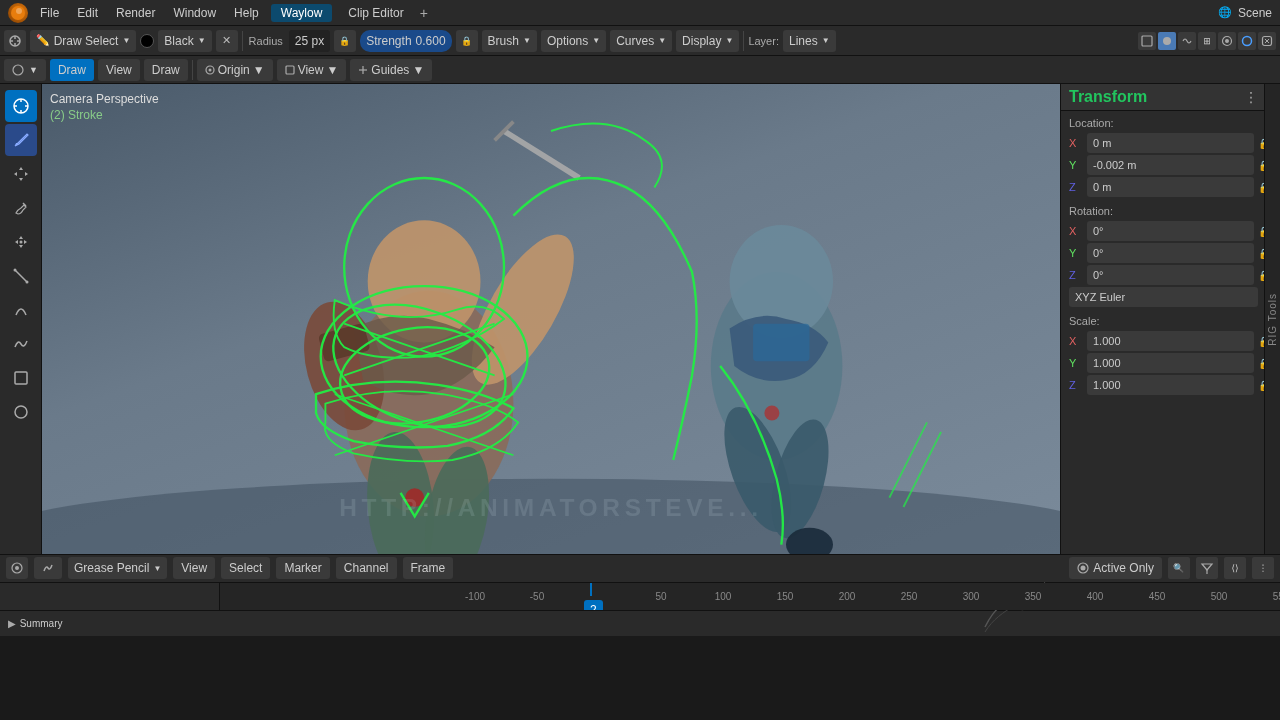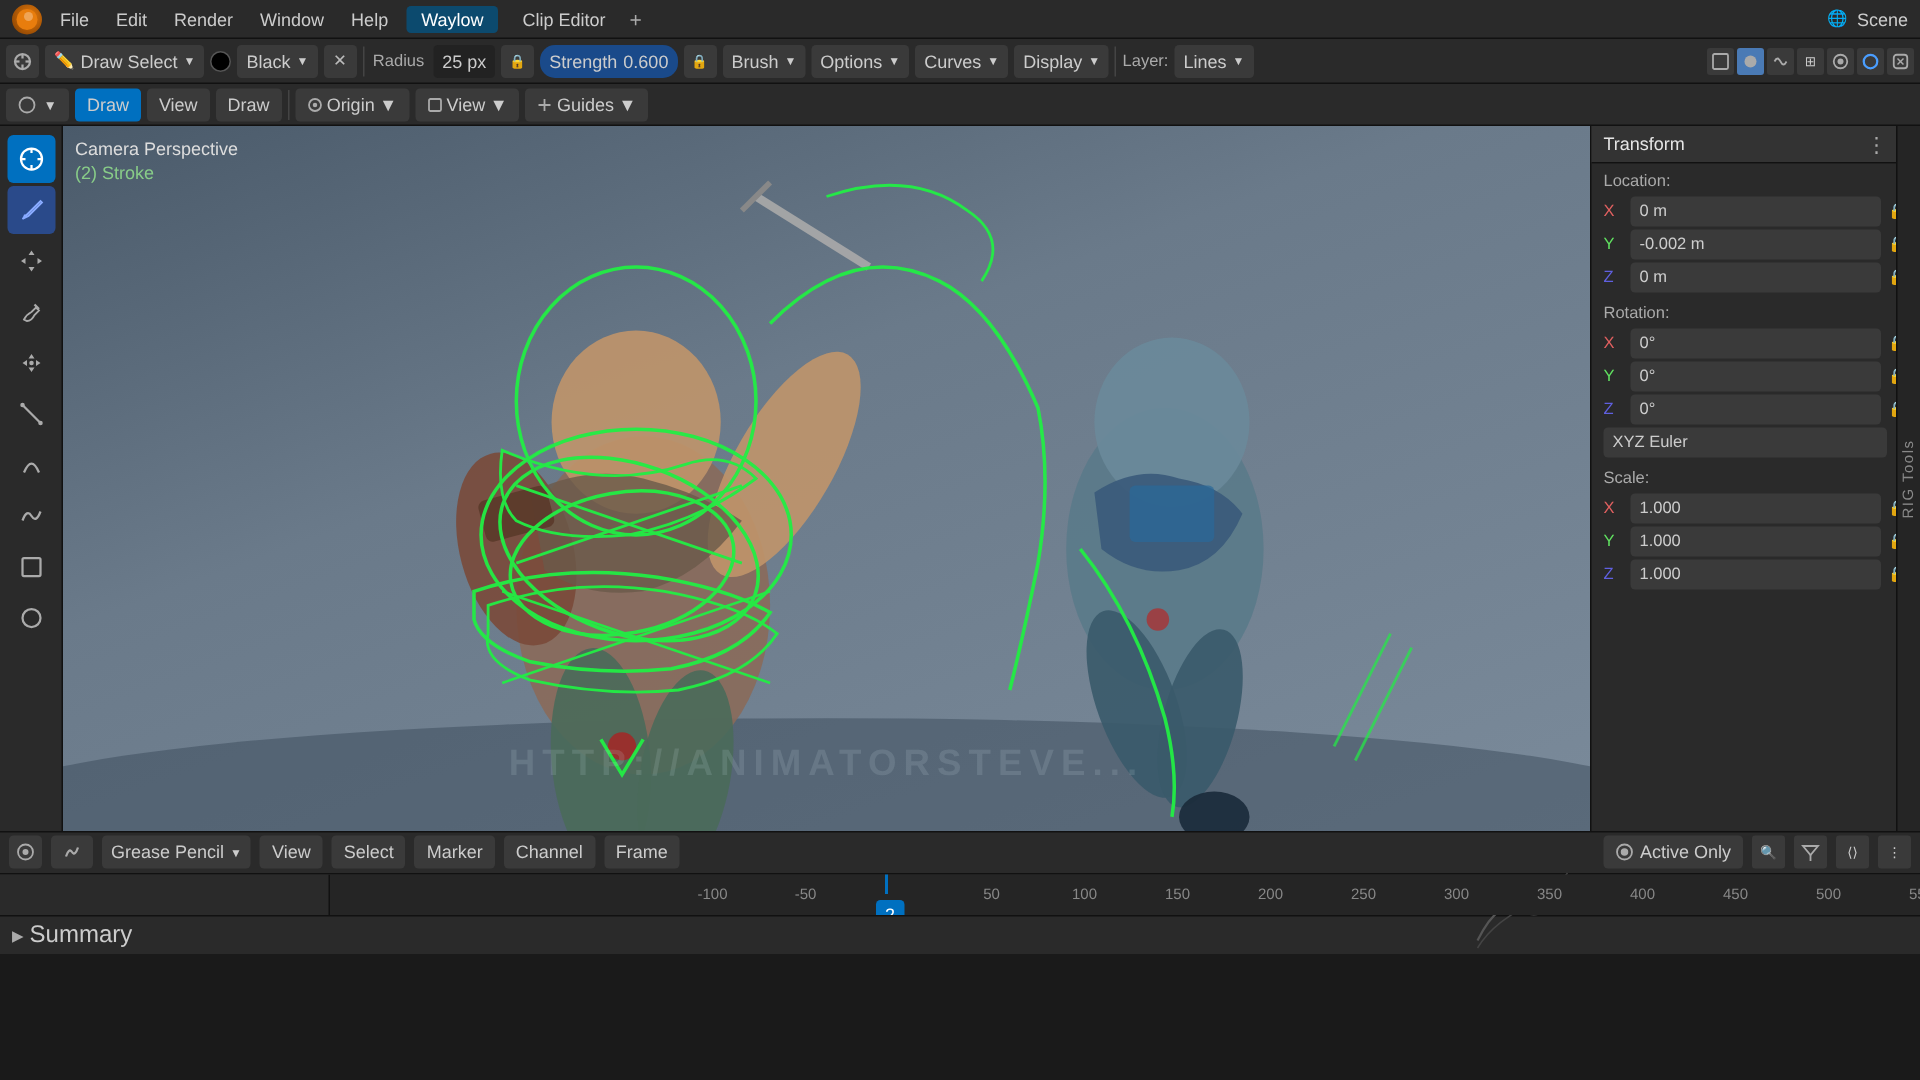--- a/index.html
+++ b/index.html
@@ -205,21 +205,21 @@
       flex-direction: column;
     }
     .transform-header {
       display: flex;
       align-items: center;
       justify-content: space-between;
       background: #333;
       padding: 4px 8px;
       border-bottom: 1px solid #111;
     }
-    .transform-title { font-size: 12px; color: #e5e5e5; font-weight: normal; }
+    .transform-title { font-size: 16px; color: #22c55e; font-weight: bold; }
     .transform-body { padding: 6px 8px; }
     .prop-section { margin-bottom: 8px; }
     .prop-label { font-size: 11px; color: #aaa; margin-bottom: 4px; }
     .prop-row {
       display: flex;
       align-items: center;
       margin-bottom: 2px;
       gap: 4px;
     }
     .axis-label {
@@ -341,21 +341,21 @@
       align-items: center;
       padding: 0 8px;
     }
     .summary-item {
       display: flex;
       align-items: center;
       gap: 4px;
       cursor: pointer;
     }
     .summary-triangle { font-size: 10px; color: #aaa; }
-    .summary-label { font-size: 16px; color: #ccc; }
+    .summary-label { font-size: 10px; color: #ccc; }
   </style>
 </head>
 <body>
 
 <div id="top-menubar">
   <div class="blender-logo">
     <svg width="16" height="16" viewBox="0 0 16 16">
       <circle cx="8" cy="8" r="7" fill="#e87d0d"></circle>
       <circle cx="9" cy="6" r="3" fill="#fff" opacity="0.3"></circle>
     </svg>

